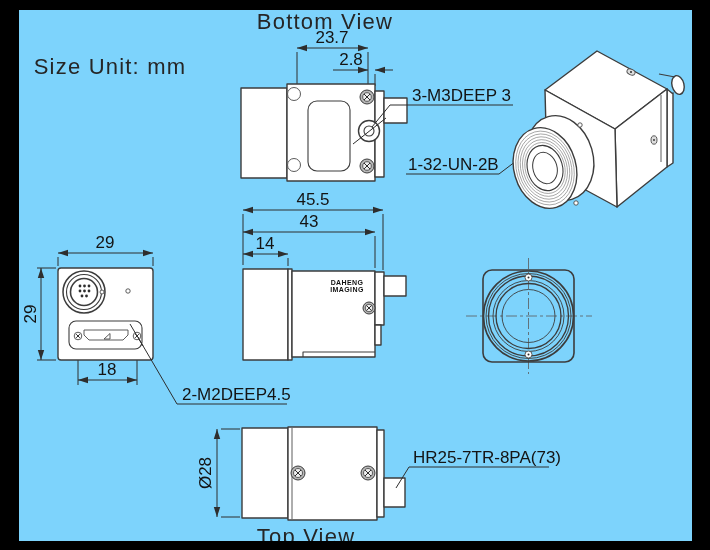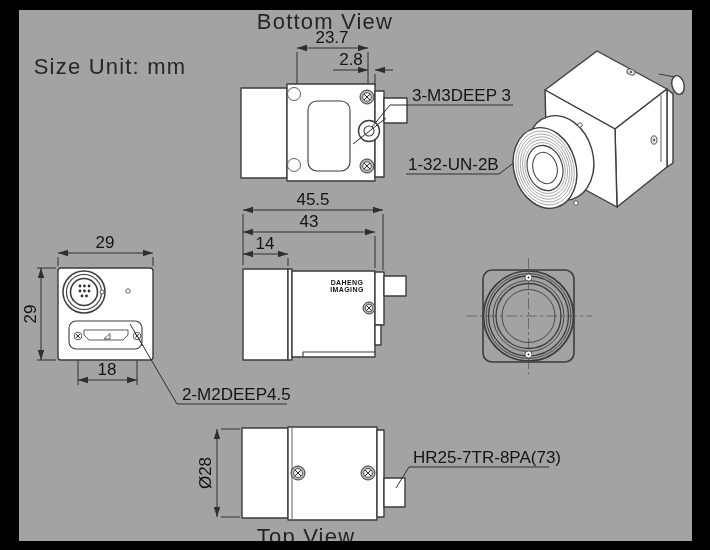--- a/index.html
+++ b/index.html
@@ -1,16 +1,16 @@
 <!DOCTYPE html>
 <html><head>
 <meta charset="utf-8">
 <style>
   html,body{margin:0;padding:0;background:#888;}
-  .page{position:relative;width:710px;height:550px;background:#a3a3a3;overflow:hidden;
+  .page{position:relative;width:710px;height:550px;background:#7dd3fc;overflow:hidden;
         font-family:"Liberation Sans",sans-serif;}
   svg{position:absolute;left:0;top:0;display:block;}
   
   .o   {fill:#ffffff;stroke:#3c3c3c;stroke-width:1.4;stroke-linejoin:round;}
   .o2  {fill:none;stroke:#3c3c3c;stroke-width:1.1;stroke-linejoin:round;}
   .thin{fill:#ffffff;stroke:#4a4a4a;stroke-width:0.9;}
   .thread{fill:none;stroke:#6d6d6d;stroke-width:0.55;}
   .cl  {fill:none;stroke:#5a5a5a;stroke-width:0.8;stroke-dasharray:11 3 3 3;}
   
   .dim {fill:none;stroke:#2e2e2e;stroke-width:1;}

